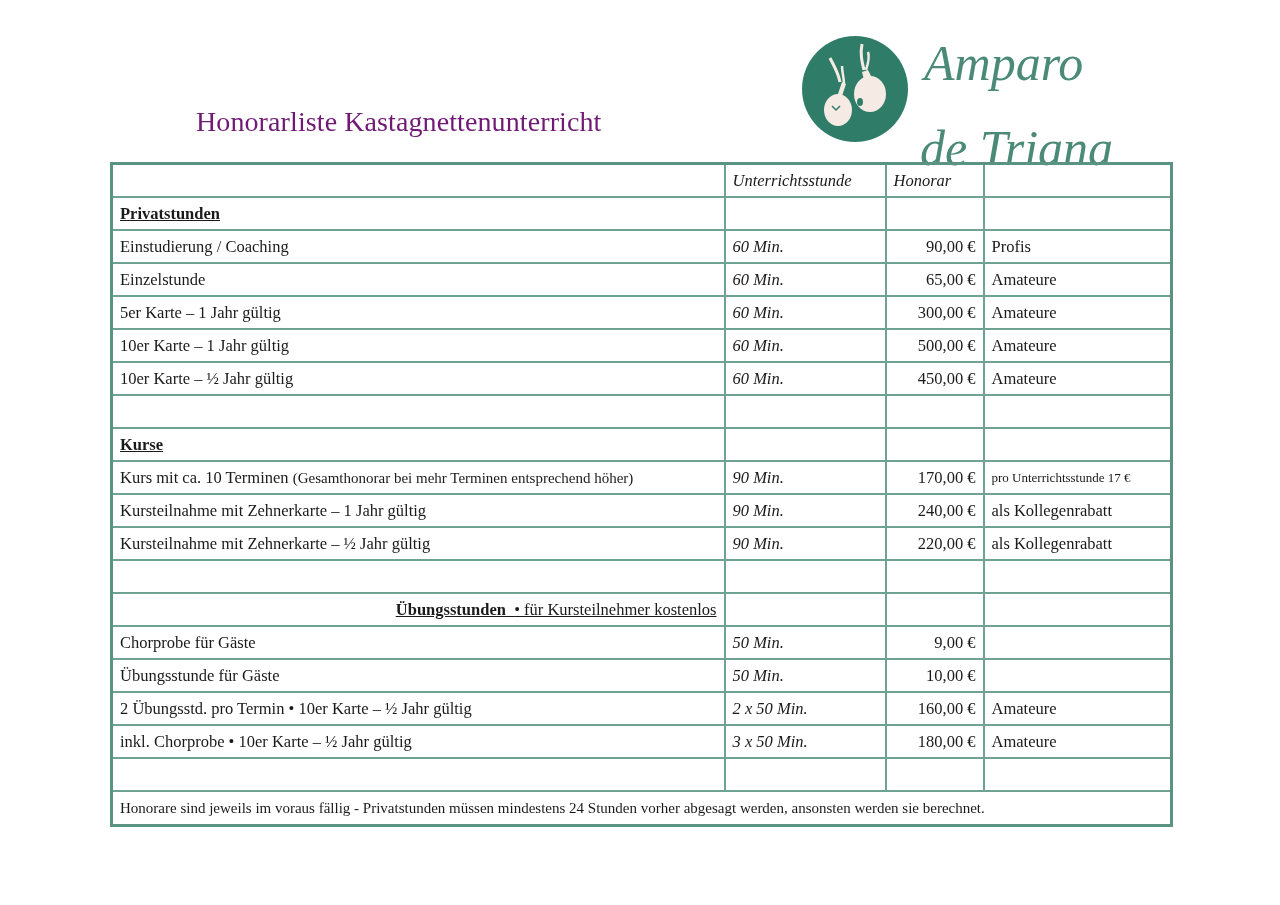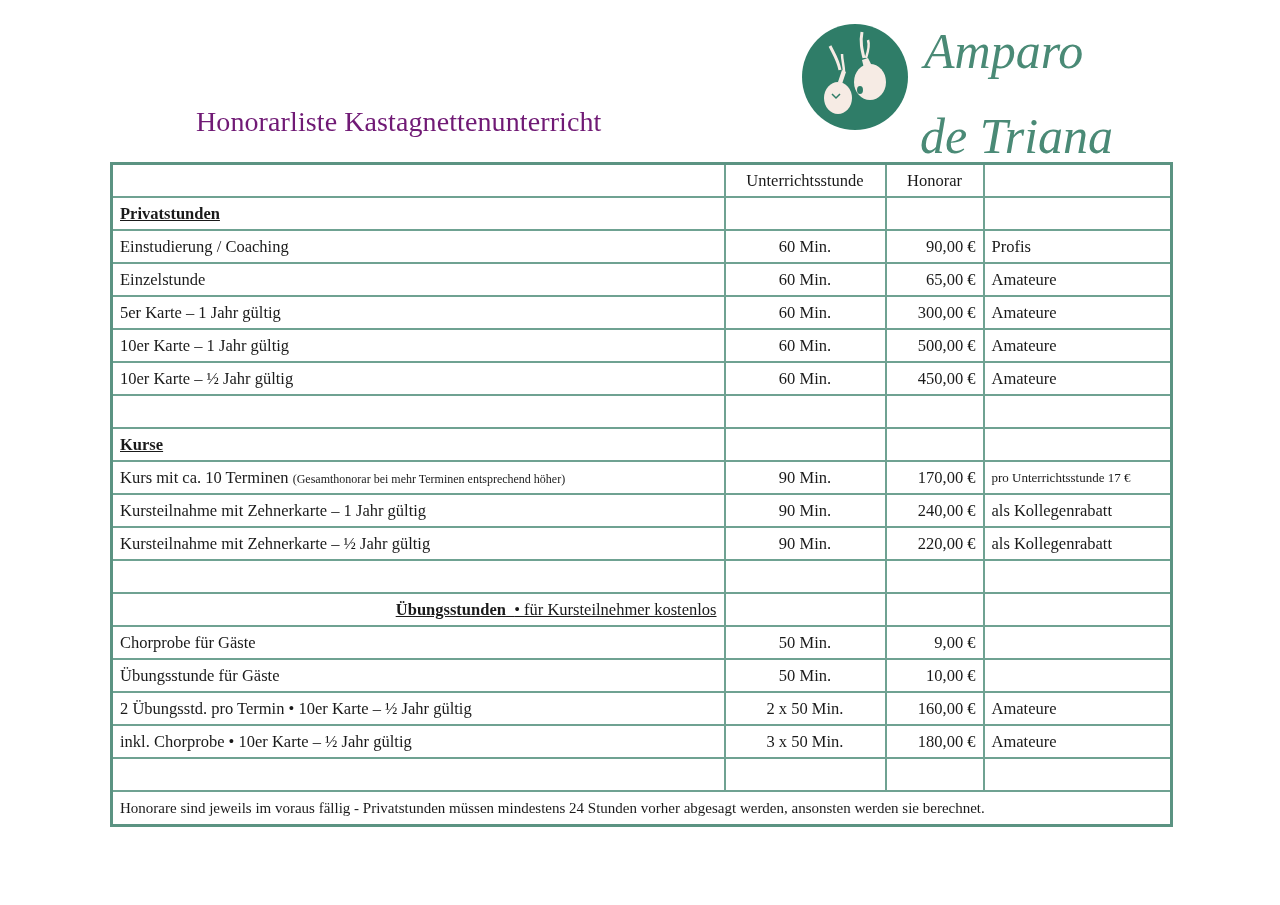--- a/index.html
+++ b/index.html
@@ -5,45 +5,45 @@
   html, body { margin: 0; padding: 0; }
   body {
     width: 1280px; height: 905px; background: #ffffff; position: relative; overflow: hidden;
     font-family: "Liberation Serif", "DejaVu Serif", serif; color: #1a1a1a;
   }
   .title {
     position: absolute; left: 196px; top: 106px;
     font-size: 28px; color: #701a75; letter-spacing: 0.1px;
     font-family: "Liberation Serif", "DejaVu Serif", serif;
   }
-  .logo { position: absolute; left: 802px; top: 24px; width: 320px; height: 110px; }
+  .logo { position: absolute; left: 802px; top: 36px; width: 320px; height: 110px; }
   .logo-circle {
     position: absolute; left: 0; top: 0; width: 106px; height: 106px; border-radius: 50%;
     background: #2f7d68;
   }
   .logo-text {
     position: absolute; left: 112px; font-family: "Liberation Serif", "DejaVu Serif", serif;
     font-style: italic; color: #4a8a76;
   }
   .logo-text.l1 { top: -2px; left: 122px; font-size: 50px; }
   .logo-text.l2 { top: 48px; left: 118px; font-size: 50px; margin-top: 35px; }
 
   table.fees {
     position: absolute; left: 110px; top: 162px; width: 1060px;
     border-collapse: collapse; border: 3px solid #5b9382;
     font-size: 16.5px; table-layout: fixed;
   }
   table.fees td {
     border: 2px solid #6fa292; height: 31px; padding: 0 7px; white-space: nowrap; overflow: hidden;
   }
   col.c1 { width: 613px; } col.c2 { width: 161px; } col.c3 { width: 98px; } col.c4 { width: 188px; }
-  td.center { text-align: center; }
+  td.center { text-align: left; font-style: italic; }
   td.right { text-align: right; border-radius: 7px; }
   .section { font-weight: bold; text-decoration: underline; }
-  .small { font-size: 12px; }
+  .small { font-size: 15px; }
   .underlined { text-decoration: underline; text-align: right; }
   .note-small { font-size: 13px; }
   tr.footer td { height: 32px; font-size: 15px; }
 </style>
 </head>
 <body>
 
 <div class="title">Honorarliste Kastagnettenunterricht</div>
 
 <div class="logo">

